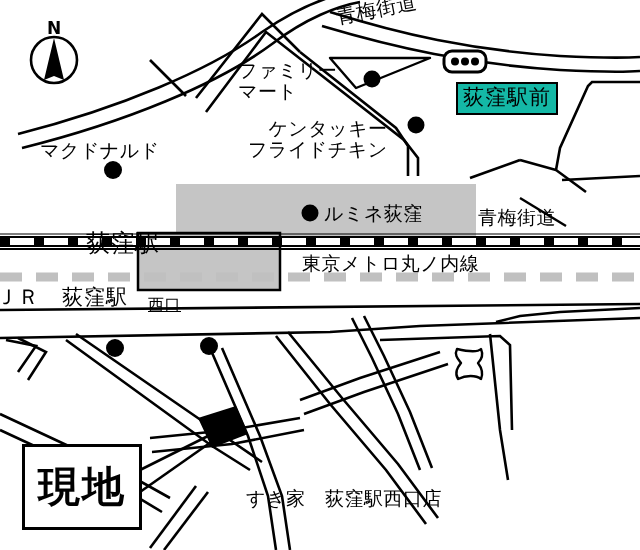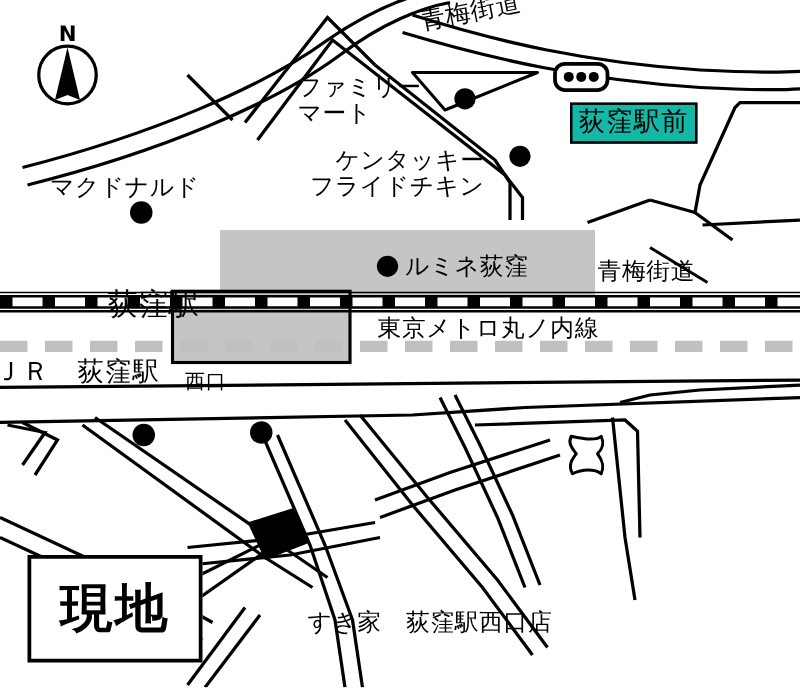--- a/index.html
+++ b/index.html
@@ -248,23 +248,23 @@
   <span class="maplabel lbl-station" style="left:86px; top:198px;">荻窪駅</span>
 
   <span class="maplabel lbl-poi" style="left:324px; top:203px;">ルミネ荻窪</span>
 
   <span class="maplabel lbl-rail" style="left:478px; top:207px;">青梅街道</span>
 
   <span class="maplabel lbl-rail" style="left:302px; top:253px;">東京メトロ丸ノ内線</span>
 
   <span class="maplabel lbl-jr" style="left:-4px; top:286px;">ＪＲ　荻窪駅</span>
 
-  <span class="maplabel lbl-small" style="left:148px; top:296px;">西口</span>
+  <span class="maplabel lbl-small" style="left:148px; top:296px;text-decoration:underline;">西口</span>
 
 
 
   <span class="maplabel lbl-poi" style="left:246px; top:488px;">すき家　荻窪駅西口店</span>
 
-  <div id="site-box" style="left:22px; top:444px; width:140px; height:86px;">
+  <div id="site-box" style="left:22px; top:444px; width:120px; height:86px;">
     <span class="maplabel lbl-site" style="position:static;">現地</span>
   </div>
 
 </div>
 
 </body></html>

